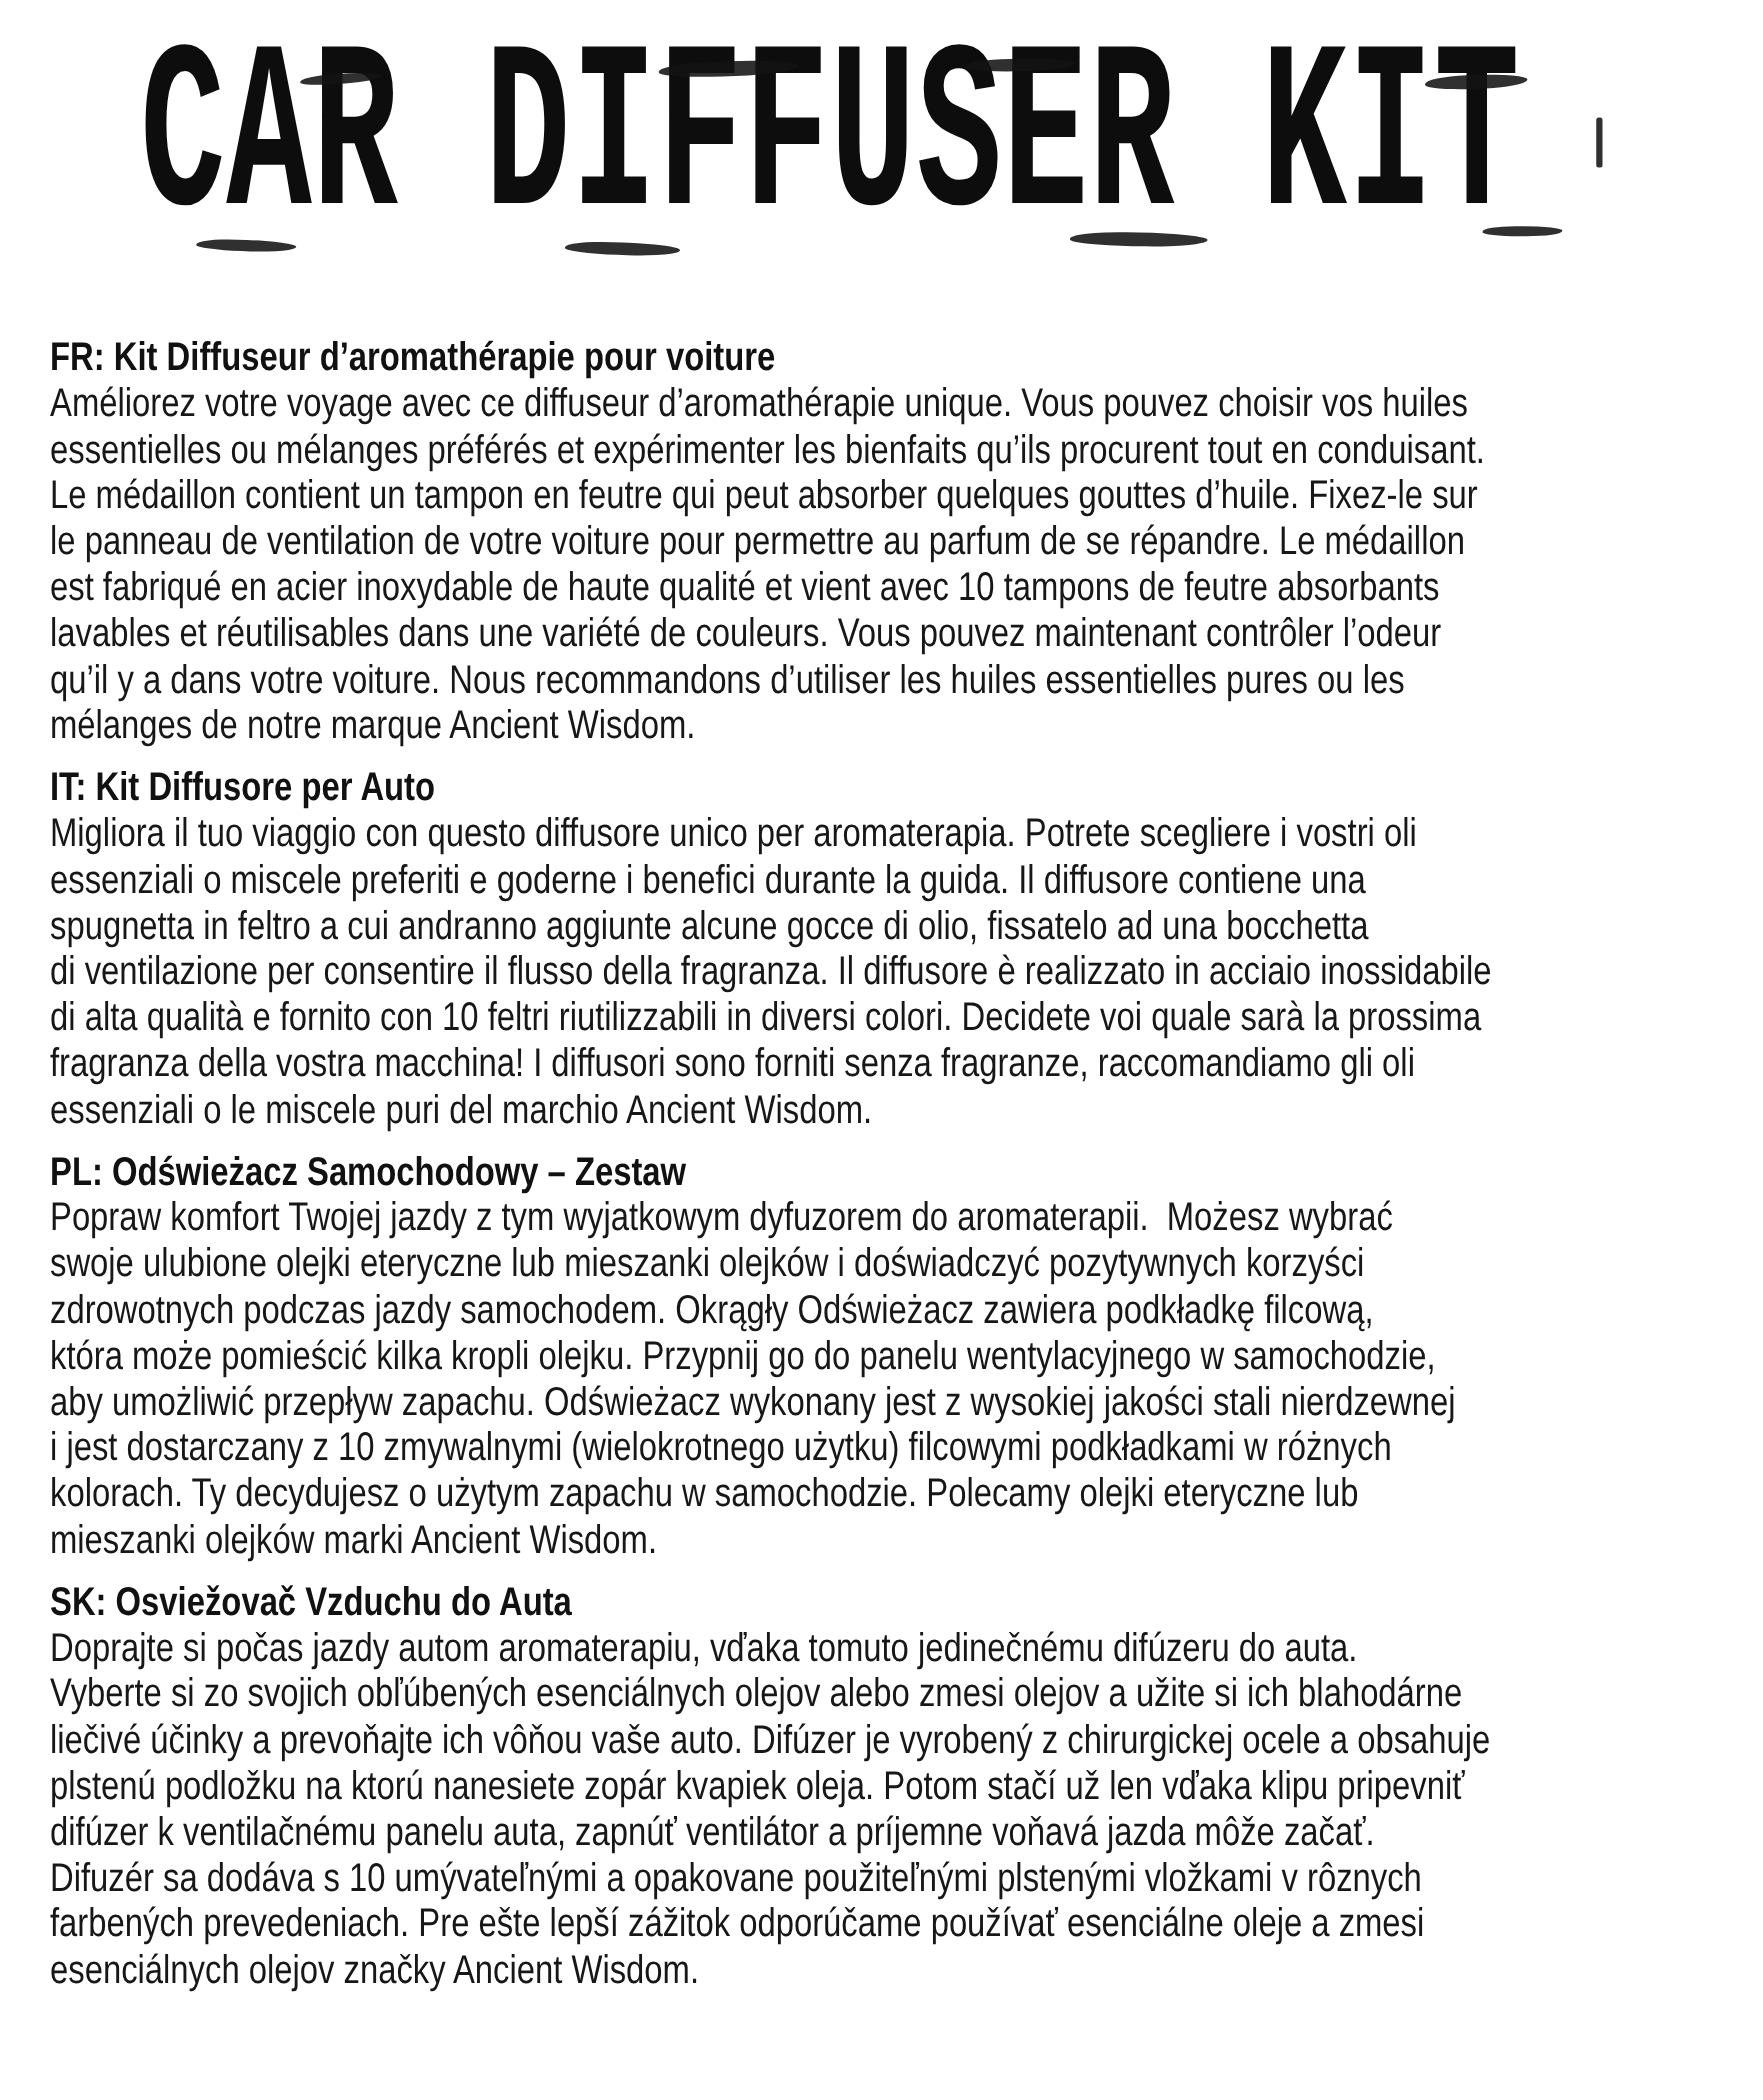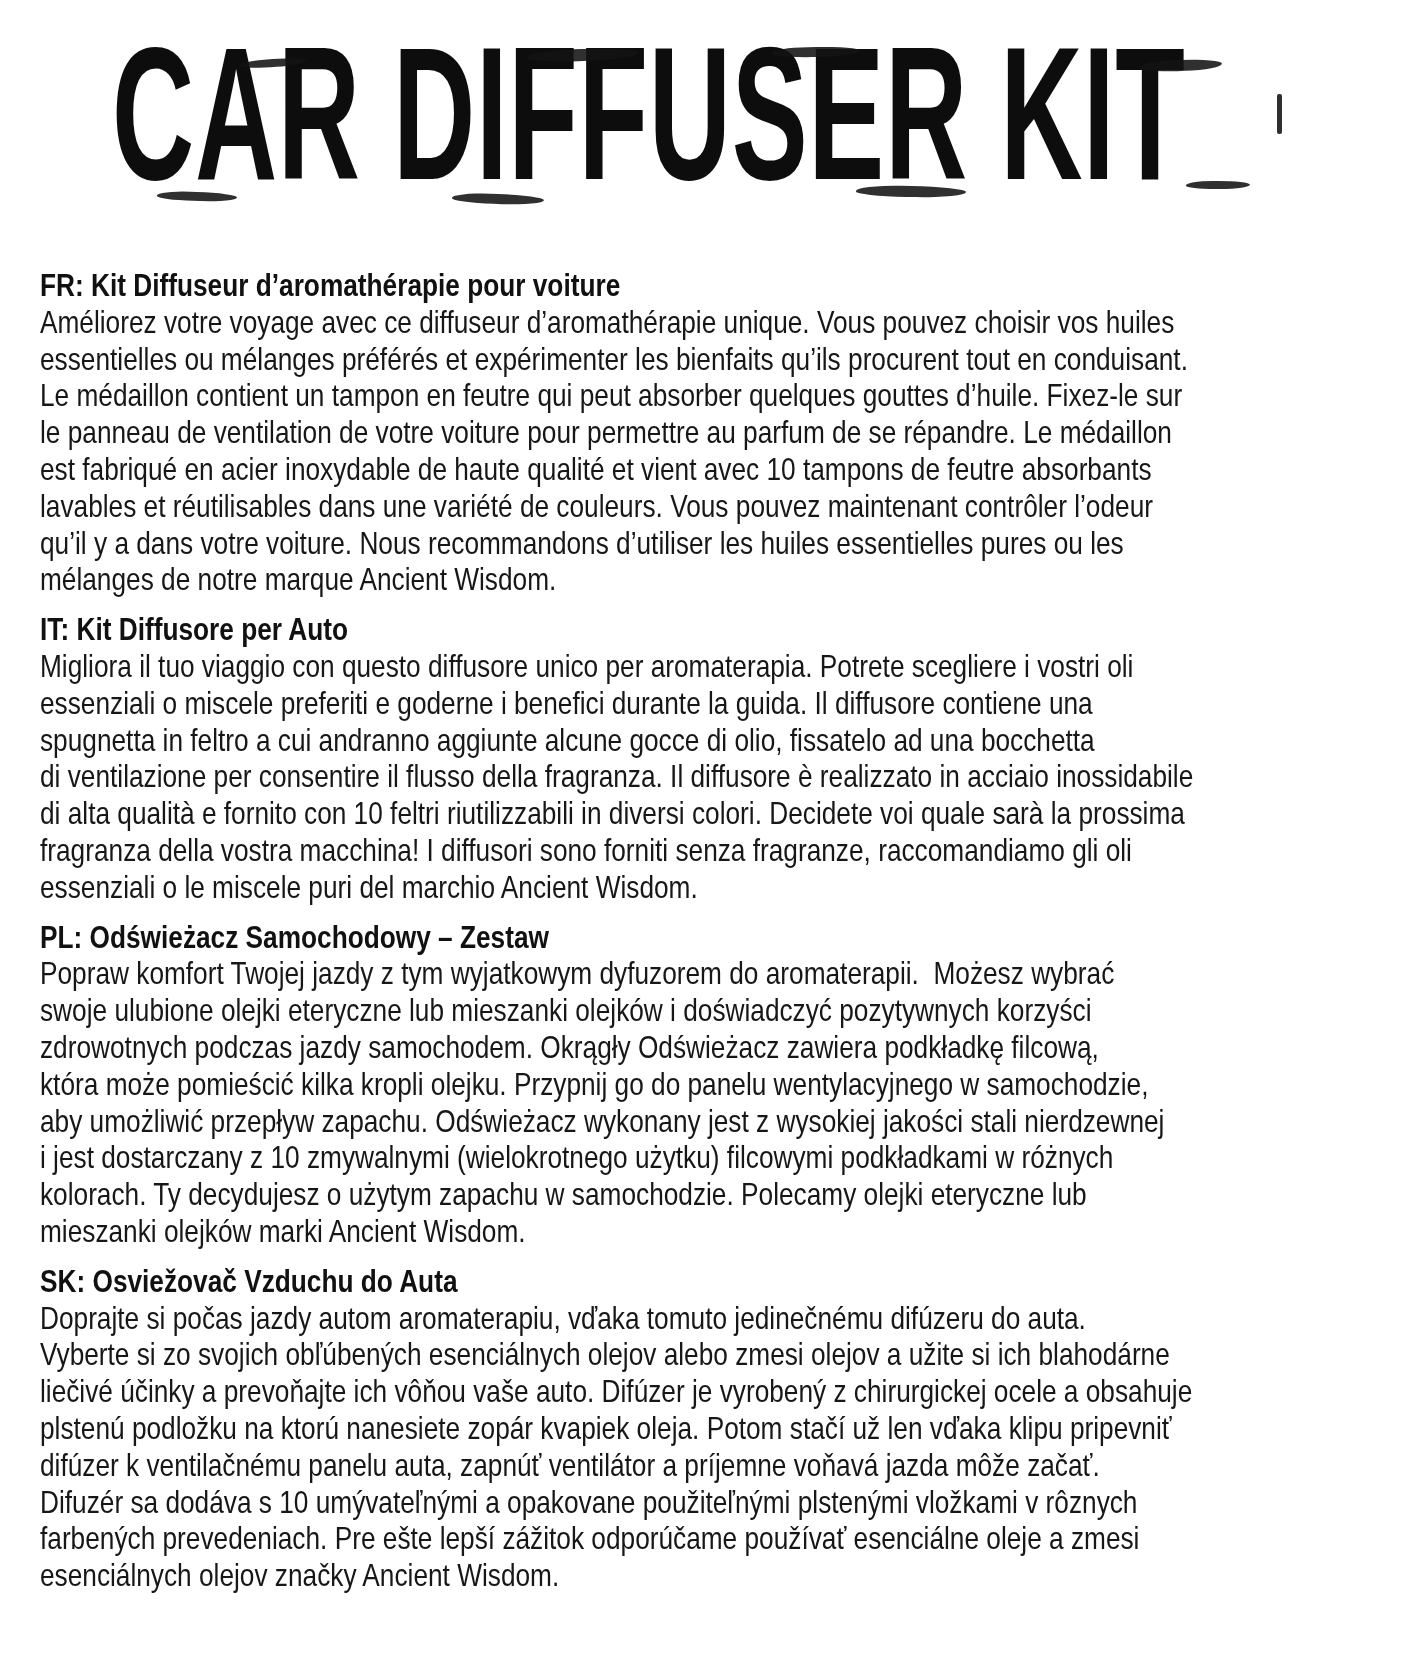--- a/index.html
+++ b/index.html
@@ -7,21 +7,21 @@
     width: 1410px; height: 1680px;
     background: #ffffff;
     font-family: "Liberation Sans", sans-serif;
     color: #161616;
     position: relative;
     overflow: hidden;
   }
   .page { position: absolute; inset: 0; background: #fff; }
 
   
-  .title-block { position: absolute; left: 0; top: 0; width: 1410px; height: 235px; }
+  .title-block { position: absolute; left: 0; top: 0; width: 1410px; height: 235px; font-family: Liberation Mono, monospace; }
   .title {
     position: absolute; left: 112px; top: 18px;
     margin: 0;
     font-size: 190px; font-weight: 700; line-height: 1;
     letter-spacing: 1px; white-space: nowrap;
     color: #0d0d0d;
     transform: scaleX(0.60); transform-origin: left top;
   }
   .smudge {
     position: absolute; background: #131313; opacity: 0.88;

